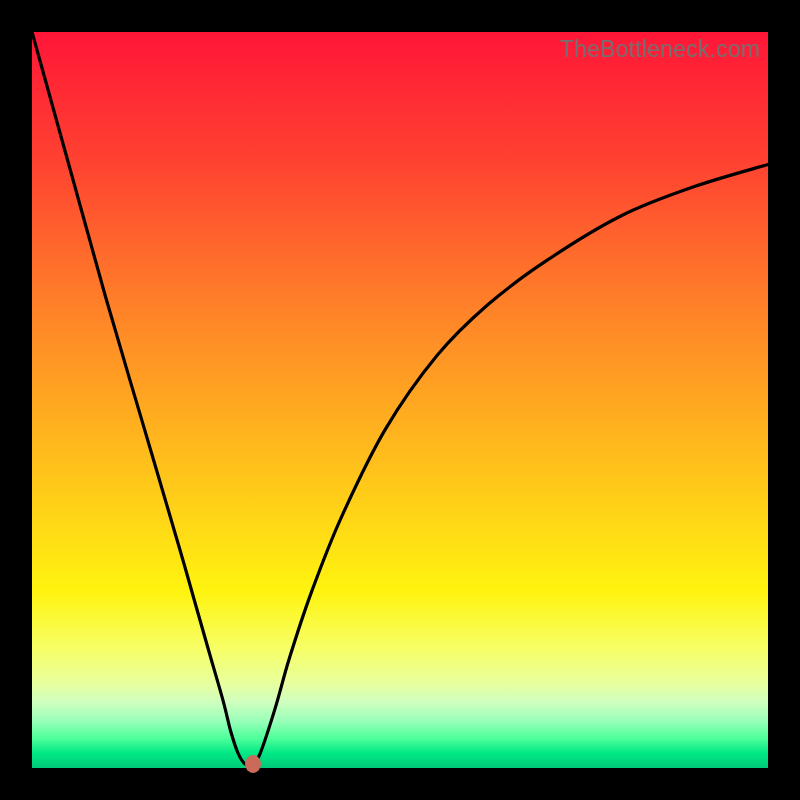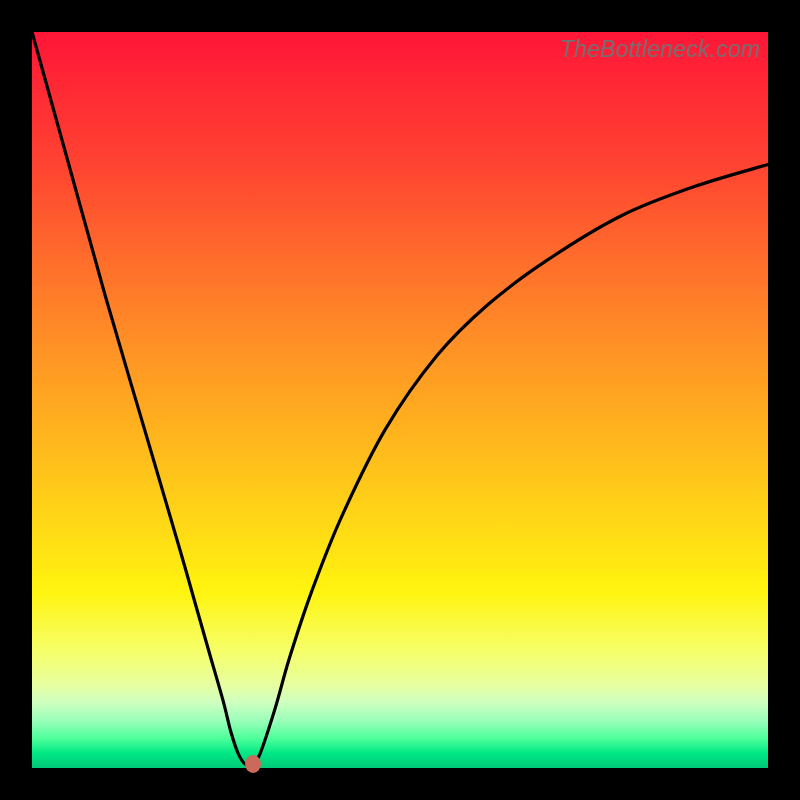--- a/index.html
+++ b/index.html
@@ -8,21 +8,20 @@
     width: 800px;
     height: 800px;
     background: #000;
     overflow: hidden;
     font-family: Arial, Helvetica, sans-serif;
   }
   .stage {
     position: relative;
     width: 704px;
     height: 800px;
-    font-style: italic;
   }
   .plot-area {
     position: absolute;
     left: 32px;
     top: 32px;
     width: 736px;
     height: 736px;
     
     background: linear-gradient(
       to bottom,

